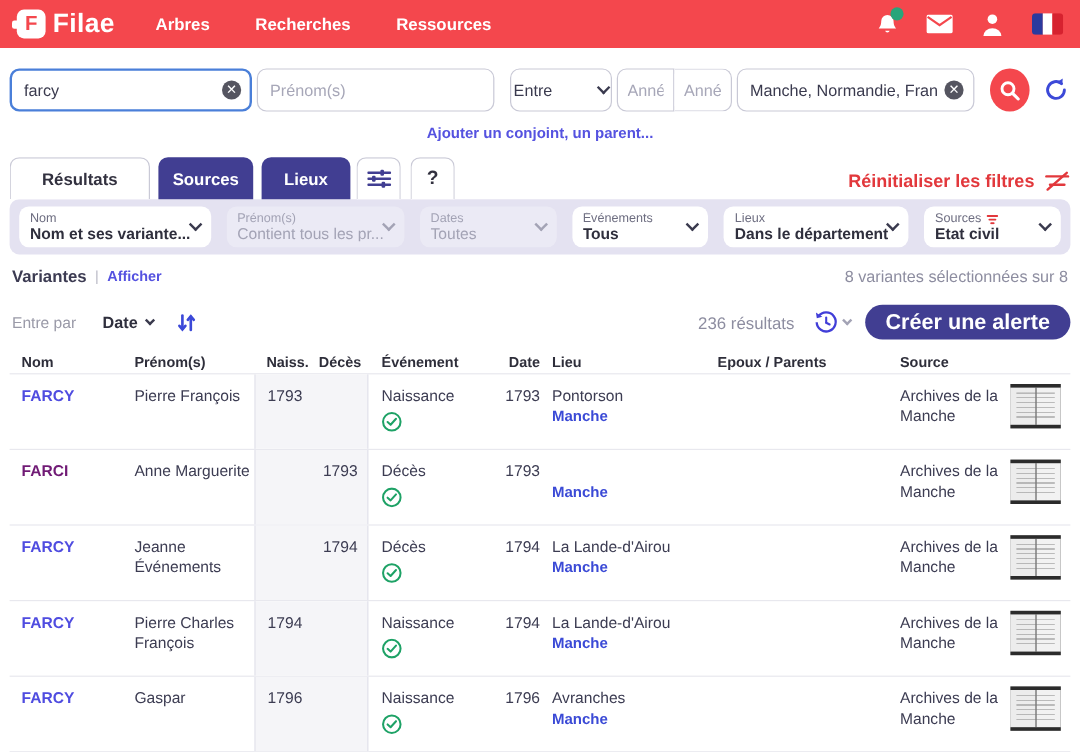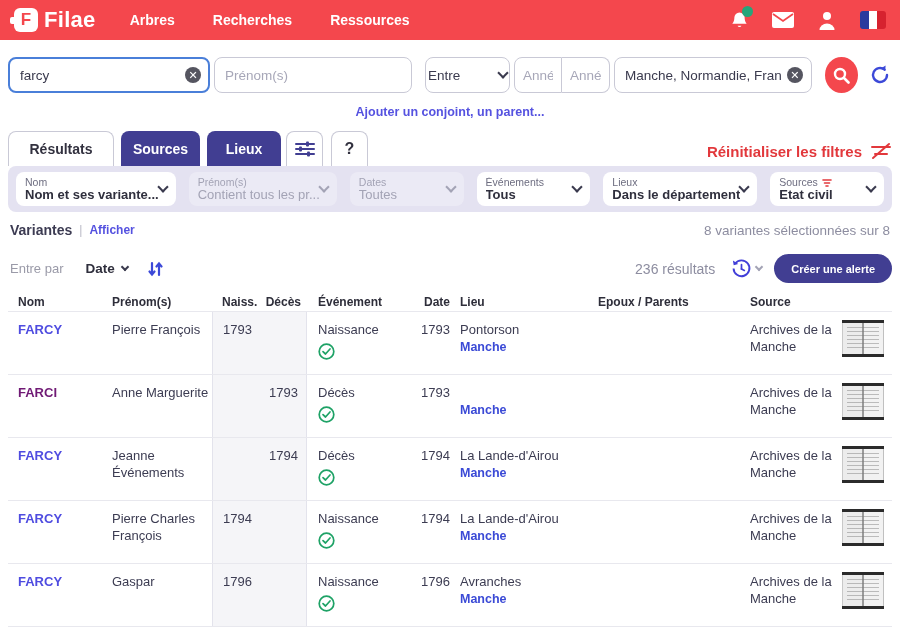--- a/index.html
+++ b/index.html
@@ -46,21 +46,21 @@
   .search-btn { width:36px; height:36px; border-radius:50%; background:#f4474d; border:none;
     margin-left:13px; display:flex; align-items:center; justify-content:center; cursor:pointer; }
   .reset-search { width:26px; height:26px; margin-left:10px; cursor:pointer; display:flex; align-items:center; }
   .add-link-row { text-align:center; padding:9px 0 6px 0; }
   .add-link { color:#5552e0; font-size:12.5px; font-weight:bold; cursor:pointer; }
 
   
   .tabs-row { display:flex; align-items:flex-end; padding:6px 8px 0 8px; height:40px; }
   .tab { height:35px; display:flex; align-items:center; justify-content:center;
     border-radius:8px 8px 0 0; font-size:14px; font-weight:bold; cursor:pointer; }
-  .tab-active { width:106px; background:#fff; border:1px solid #c9c9d6; border-bottom:none; color:#32313f; }
+  .tab-active { width:117px; background:#fff; border:1px solid #c9c9d6; border-bottom:none; color:#32313f; }
   .tab-dark { background:#413e92; color:#fff; margin-left:7px; }
   .tab-sources { width:79px; }
   .tab-lieux { width:74px; }
   .tab-icon { width:37px; background:#fff; border:1px solid #c9c9d6; border-bottom:none; margin-left:5px; color:#413e92; }
   .tab-help { width:37px; background:#fff; border:1px solid #c9c9d6; border-bottom:none; margin-left:8px; color:#32313f; font-size:16px; }
   .reset-filters { margin-left:auto; display:flex; align-items:center; gap:8px; color:#e2383c;
     font-size:15px; font-weight:bold; cursor:pointer; padding-bottom:6px; }
 
   
   .filter-bar { margin:0 8px; background:#e4e2f1; border-radius:8px; height:46px;
@@ -88,21 +88,21 @@
   
   .toolbar-row { display:flex; align-items:center; padding:12px 8px 10px 10px; }
   .sort-label { color:#9a9aa8; font-size:13px; }
   .sort-select { display:flex; align-items:center; gap:7px; margin-left:22px; cursor:pointer;
     color:#2f2f3d; font-size:13.5px; font-weight:bold; }
   .sort-select .chev { width:6px; height:6px; }
   .sort-arrows { margin-left:20px; cursor:pointer; display:flex; align-items:center; }
   .results-count { margin-left:auto; color:#8d8da0; font-size:14px; }
   .history-btn { display:flex; align-items:center; gap:4px; margin-left:16px; cursor:pointer; }
   .alert-btn { margin-left:12px; background:#413e92; color:#fff; border:none; border-radius:16px;
-    height:29px; padding:0 17px; font-size:11px; font-weight:bold; cursor:pointer;
+    height:29px; padding:0 17px; font-size:18px; font-weight:bold; cursor:pointer;
     font-family:"Liberation Sans", sans-serif; }
 
   
   .grid { display:grid; grid-template-columns:104px 100px 48px 47px 105px 38px 140px 152px 92px 58px; }
   .table-wrap { margin:0 8px; }
   .thead { height:18px; align-items:center; }
   .th { font-size:12px; font-weight:bold; color:#2e2e3a; }
   .th.c1 { padding-left:10px; } .th.c3 { padding-left:10px; }
   .th.c4 { text-align:right; padding-right:6px; } .th.c5 { padding-left:11px; }
   .th.c6 { text-align:right; } .th.c7 { padding-left:10px; }

